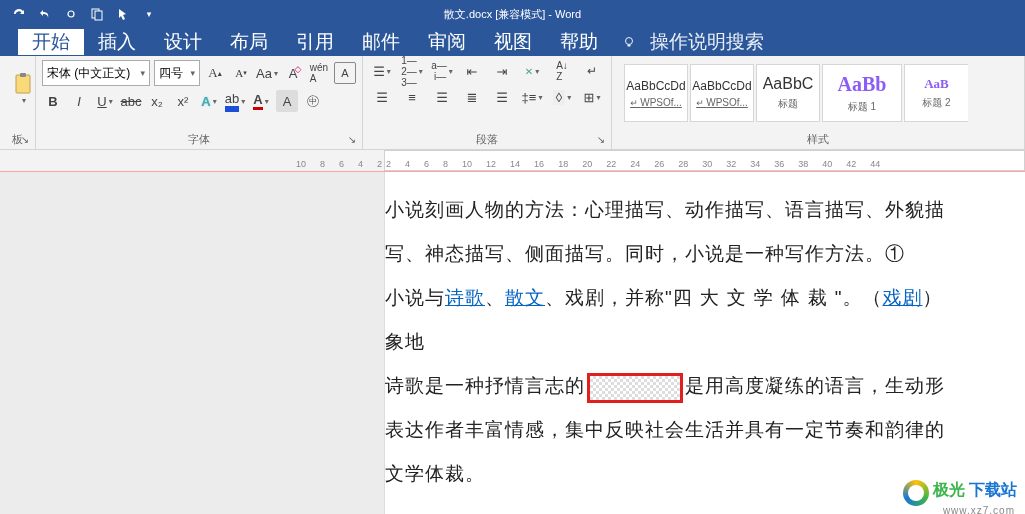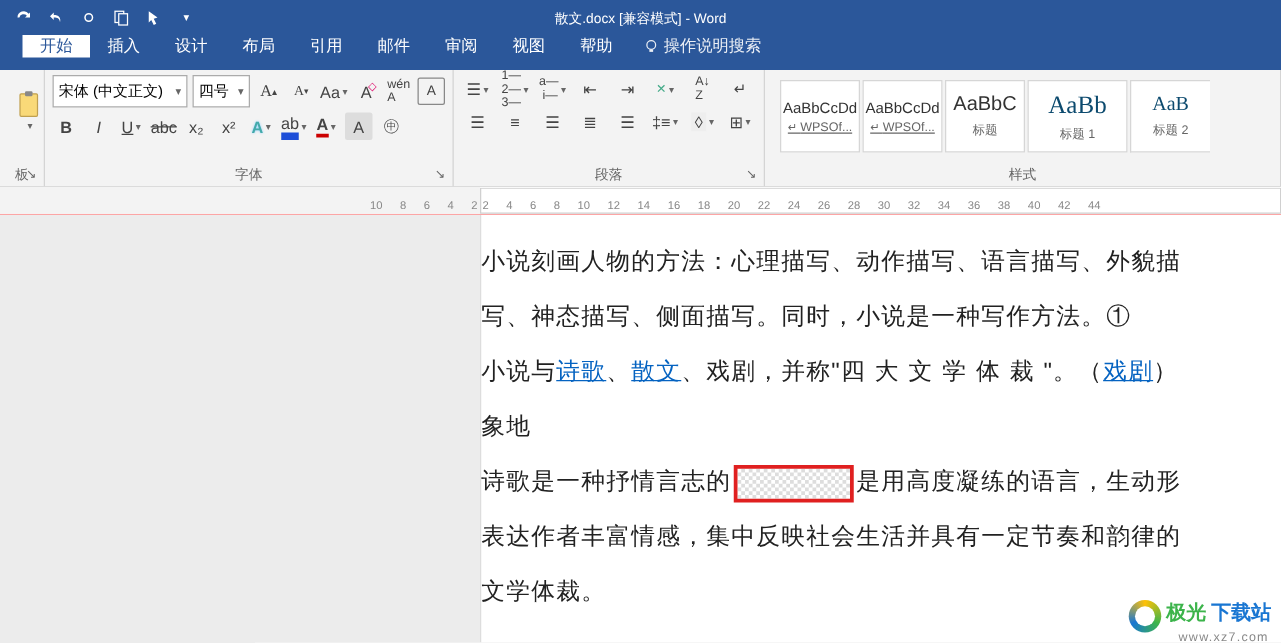--- a/index.html
+++ b/index.html
@@ -5,25 +5,25 @@
 * { margin: 0; padding: 0; box-sizing: border-box; font-family: "Microsoft YaHei", "Segoe UI", sans-serif; }
 body { background: #fff; width: 1025px; height: 514px; overflow: hidden; position: relative; }
 
 
 .title-bar { height: 28px; background: #2b579a; display: flex; align-items: center; color: #fff; font-size: 12px; }
 .qat { display: flex; align-items: center; gap: 8px; padding-left: 10px; }
 .qat .iconbtn { width: 18px; height: 18px; display: flex; align-items: center; justify-content: center; cursor: pointer; }
 .title-text { position: absolute; left: 50%; transform: translateX(-50%); font-size: 11px; }
 
 
-.tabs { height: 28px; background: #2b579a; display: flex; align-items: flex-start; color: #fff; font-size: 13px; }
+.tabs { height: 28px; background: #2b579a; display: flex; align-items: center; color: #fff; font-size: 19px; }
 .tab { padding: 0 14px; display: flex; align-items: center; cursor: pointer; }
 .tab.file { background: #1e3f75; }
 .tab.active { background: #fff; color: #2b579a; }
-.tell-me { display: flex; align-items: center; gap: 3px; padding-left: 10px; opacity: 0.9; }
+.tell-me { display: flex; align-items: center; gap: 14px; padding-left: 10px; opacity: 0.9; }
 
 
 .ribbon { height: 94px; background: #f3f3f3; border-bottom: 1px solid #d4d4d4; display: flex; }
 .group { border-right: 1px solid #d4d4d4; display: flex; flex-direction: column; padding: 4px 6px 0; position: relative; }
 .group-label { text-align: center; font-size: 11px; color: #666; margin-top: auto; padding-bottom: 2px; }
 .group-body { display: flex; flex-direction: column; gap: 4px; }
 .row { display: flex; align-items: center; gap: 4px; }
 .sel { background: #fff; border: 1px solid #ababab; height: 22px; font-size: 12px; padding: 12px 4px; display: flex; align-items: center; justify-content: space-between; }
 .sel .arr { margin-left: 4px; font-size: 9px; color: #666; }
 .btn { height: 22px; min-width: 22px; display: flex; align-items: center; justify-content: center; cursor: pointer; font-size: 13px; color: #444; border-radius: 2px; }
@@ -40,21 +40,21 @@
 
 
 .para-body .btn { min-width: 26px; }
 
 
 .styles { flex: 1; display: flex; }
 .gallery { display: flex; gap: 2px; padding: 4px 6px 0; }
 .style-item { width: 64px; height: 58px; border: 1px solid #d6d6d6; background: #fff; display:flex; flex-direction:column; align-items:center; justify-content:center; gap:4px; cursor:pointer; }
 .style-item.wide { width: 80px; }
 .style-item .preview { font-size: 12px; color: #333; }
-.style-item .preview.big { font-size: 20px; color: #0c4a6e; font-family: "Times New Roman", serif; font-weight:normal;}
+.style-item .preview.big { font-size: 20px; color: #8b5cf6; font-family: "Times New Roman", serif; font-weight:bold;}
 .style-item .sn { font-size: 10px; color: #666; white-space: nowrap; overflow:hidden; text-overflow:ellipsis; max-width:100%;}
 .style-item .sn.link::before { content:"↵ "; font-size:9px;}
 
 
 .ruler-wrap { height: 22px; background: #fff; border-bottom: 1px solid #fca5a5; display: flex; align-items: flex-end; }
 .ruler-left { width: 384px; height: 100%; background: #f3f3f3; display:flex; align-items:flex-end; justify-content:flex-end; padding-right:2px;}
 .ruler-left .tick-area { display:flex; gap:14px; font-size:9px; color:#888; padding-bottom:2px;}
 .ruler-right { flex:1; height:100%; display:flex; align-items:flex-end; gap:14px; font-size:9px; color:#888; padding:0 2px 2px; background:#fff; position:relative;}
 .ruler-right::before { content:""; position:absolute; left:0; right:0; top:0; height:100%; box-shadow: inset 0 0 0 1px #d0d0d0; pointer-events:none;}
 
@@ -263,21 +263,21 @@
       </div>
       <div class="style-item">
         <div class="preview" style="font-size:16px;">AaBbC</div>
         <div class="sn">标题</div>
       </div>
       <div class="style-item wide">
         <div class="preview big">AaBb</div>
         <div class="sn">标题 1</div>
       </div>
       <div class="style-item" style="border-right:none;">
-        <div class="preview big" style="font-size:16px;">AaB</div>
+        <div class="preview big" style="font-size:13px;">AaB</div>
         <div class="sn">标题 2</div>
       </div>
     </div>
     <div class="group-label">样式</div>
   </div>
 </div>
 
 <div class="ruler-wrap">
   <div class="ruler-left">
     <div class="tick-area">

